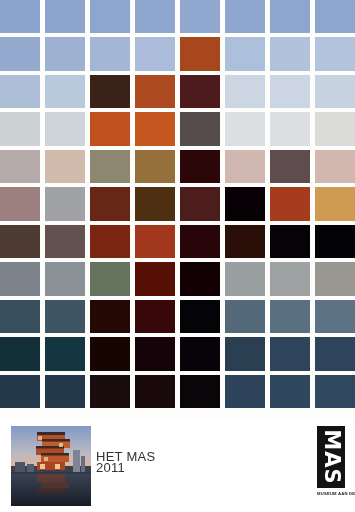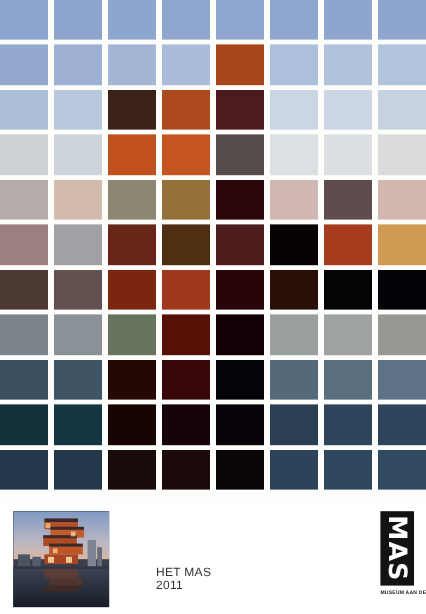--- a/index.html
+++ b/index.html
@@ -58,27 +58,26 @@
     width: 80px;
     height: 80px;
     overflow: hidden;
     background: #1a2230;
   }
   #thumb svg { display: block; }
 
   #caption-text {
     position: absolute;
     left: 96px;
-    top: 54px;
+    top: 33px;
     color: #333333;
-    font-size: 10px;
+    font-size: 13px;
     line-height: 11.2px;
     letter-spacing: 0.25px;
     white-space: nowrap;
-    margin-left: 34px;
   }
   #caption-text div { display: block; }
 
   
   #mas-logo {
     position: absolute;
     left: 317px;
     top: 8px;
     width: 28px;
     height: 76px;

